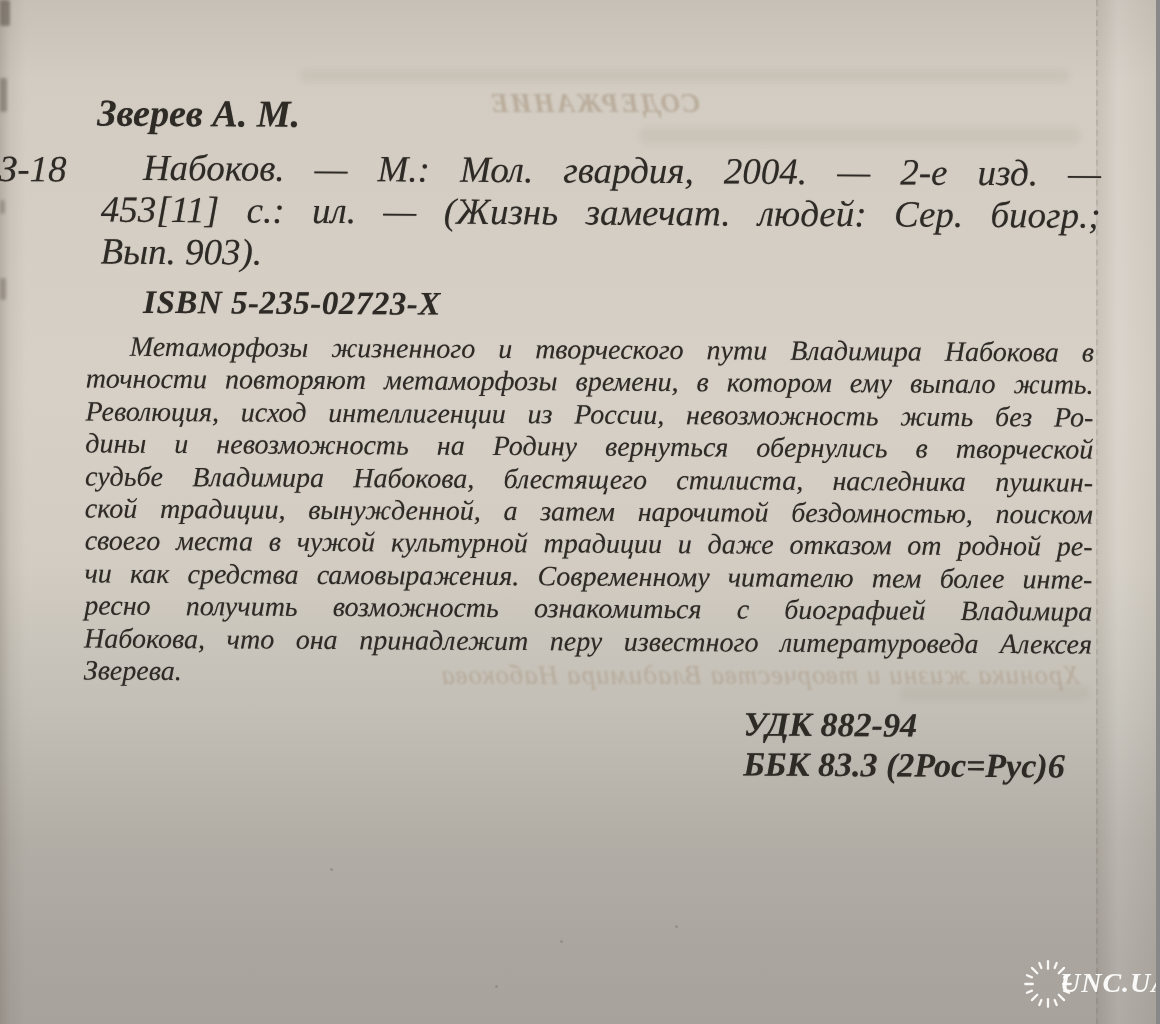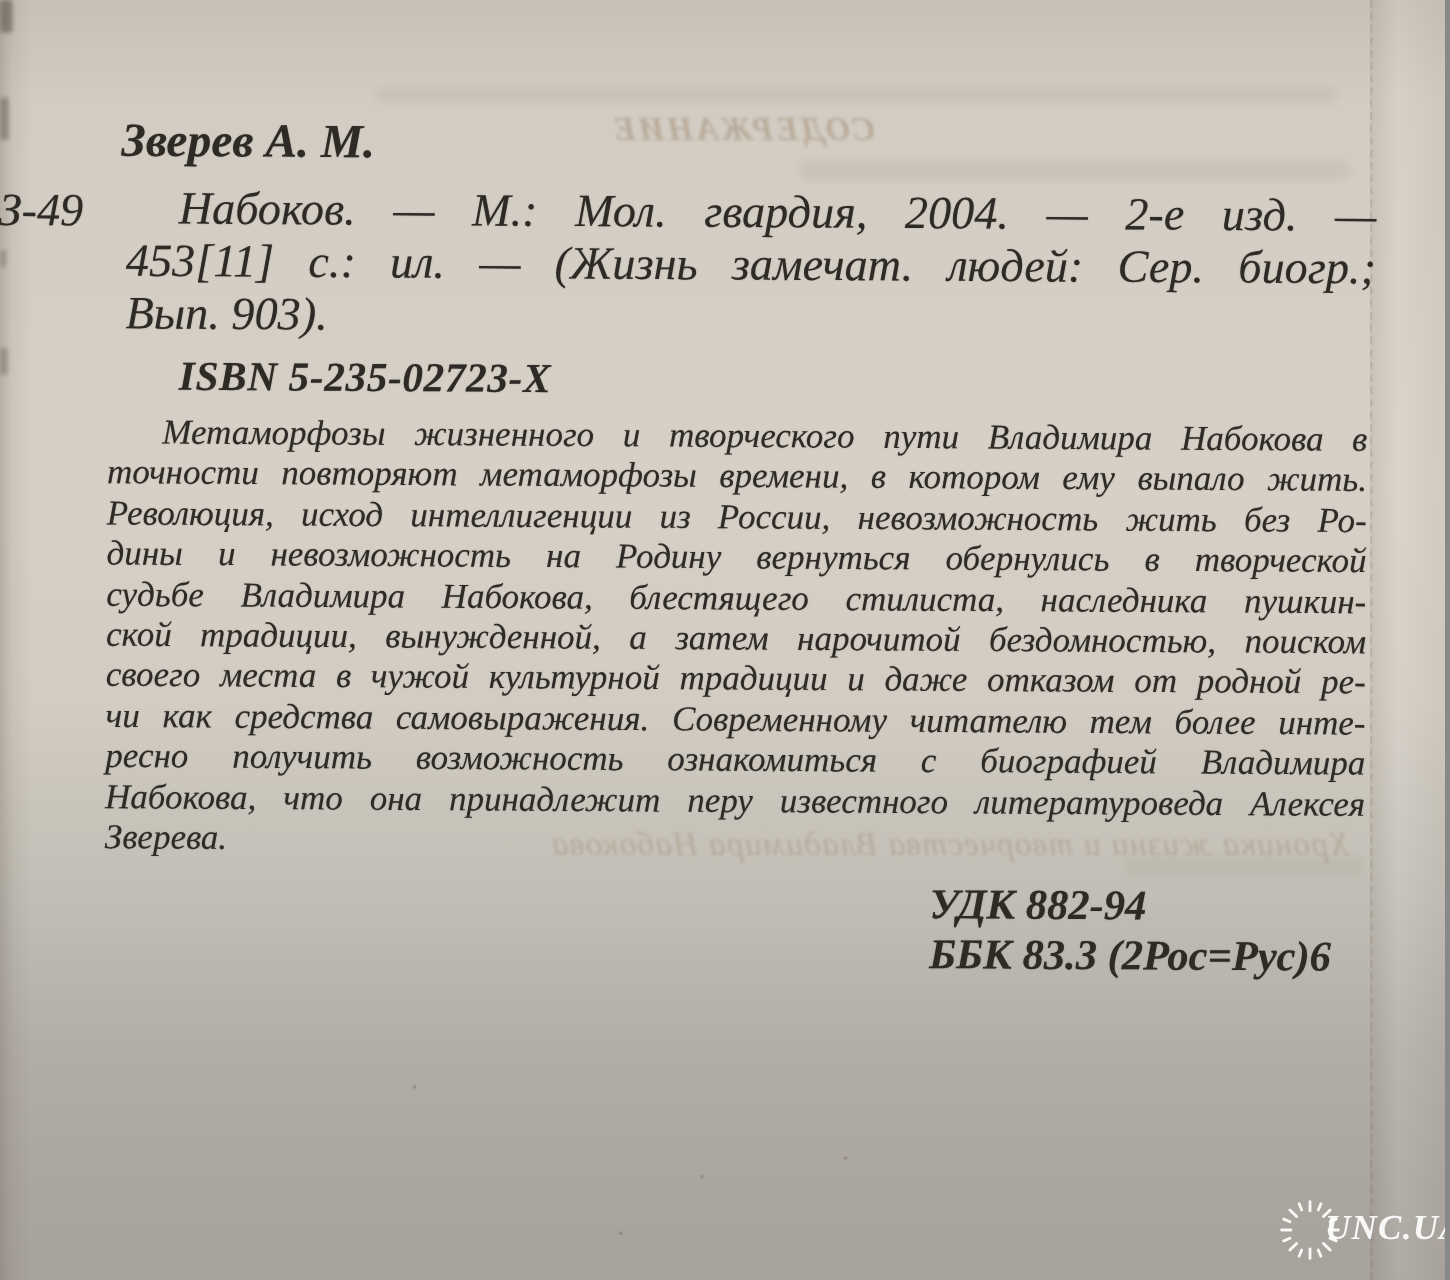--- a/index.html
+++ b/index.html
@@ -53,21 +53,21 @@
 
   <div class="abs dot" style="left:495px;top:985px;"></div>
   <div class="abs dot" style="left:560px;top:940px;"></div>
   <div class="abs dot" style="left:675px;top:925px;"></div>
   <div class="abs dot" style="left:330px;top:868px;"></div>
 
   <div class="abs rot" style="left:0;top:0;width:1160px;height:1024px;">
 
     <div class="abs ink bold" style="left:98px;top:90px;font-size:38px;">Зверев А. М.</div>
 
-    <div class="abs ink" style="left:0;top:147px;font-size:37px;">З-49</div>
+    <div class="abs ink" style="left:0;top:147px;font-size:37px;">З-18</div>
 
     <div class="abs" style="left:102px;top:146px;">
       <div class="ink bib just" style="text-indent:42px;">Набоков. — М.: Мол. гвардия, 2004. — 2-е изд. —</div>
       <div class="ink bib just">453[11] с.: ил. — (Жизнь замечат. людей: Сер. биогр.;</div>
       <div class="ink bib just lastleft">Вып. 903).</div>
     </div>
 
     <div class="abs ink bold" style="left:145px;top:283px;font-size:33px;letter-spacing:.5px;">ISBN 5-235-02723-X</div>
 
     <div class="abs" style="left:88px;top:330px;">

